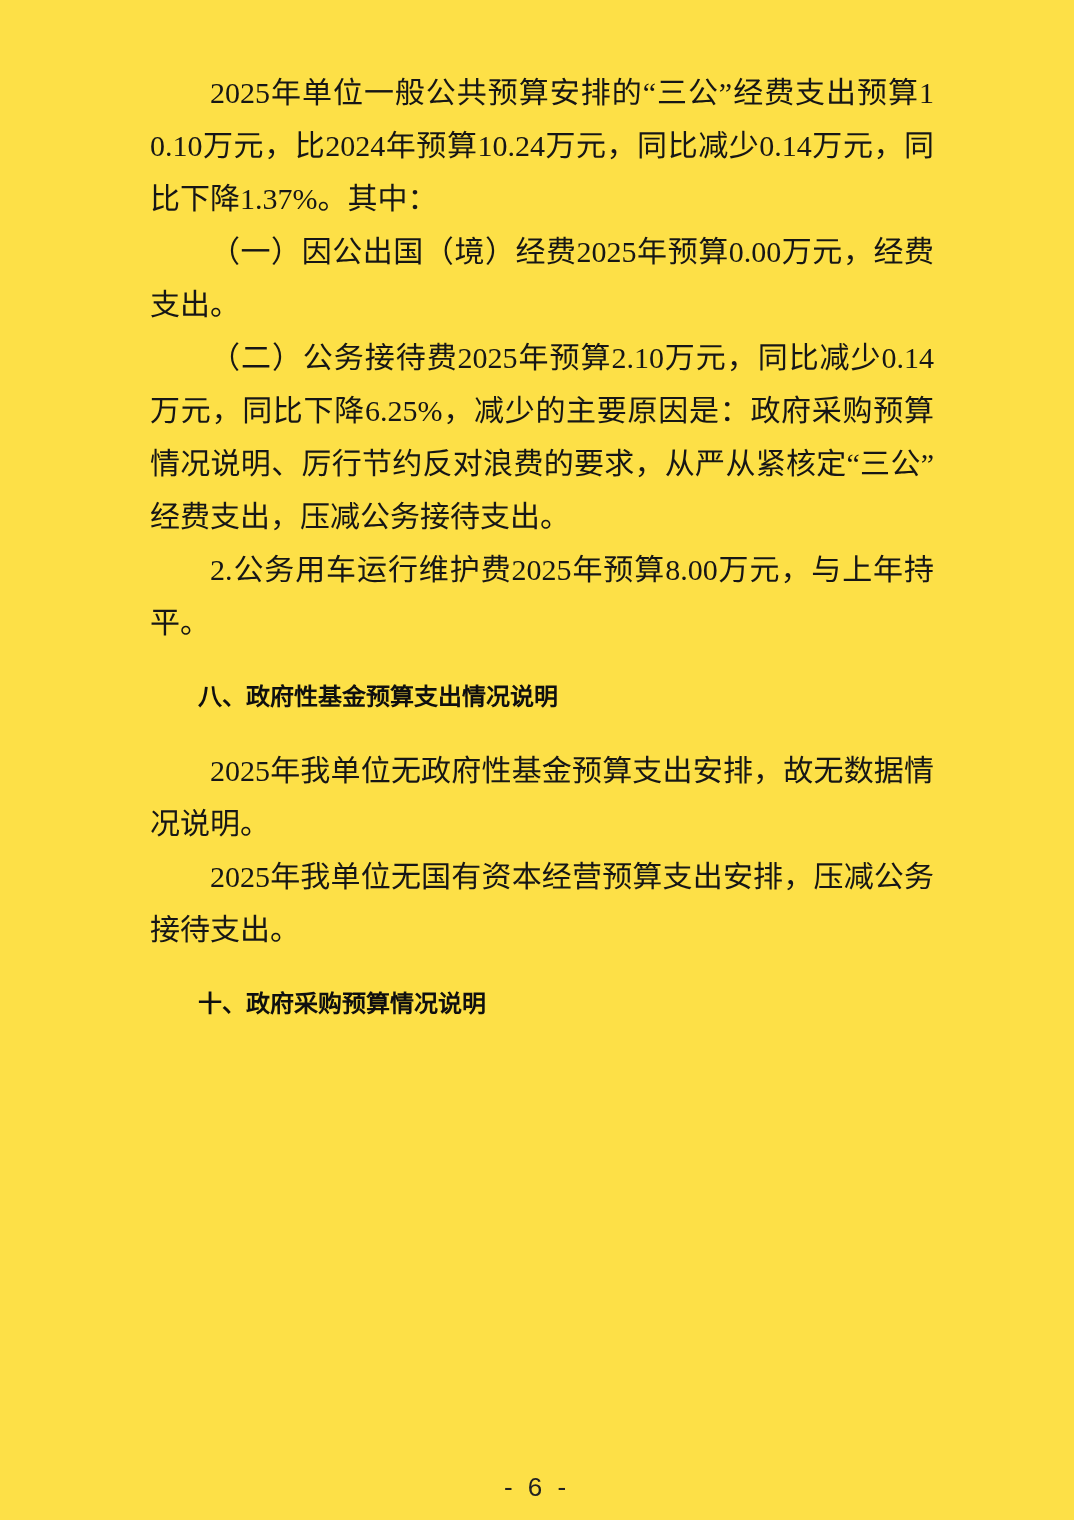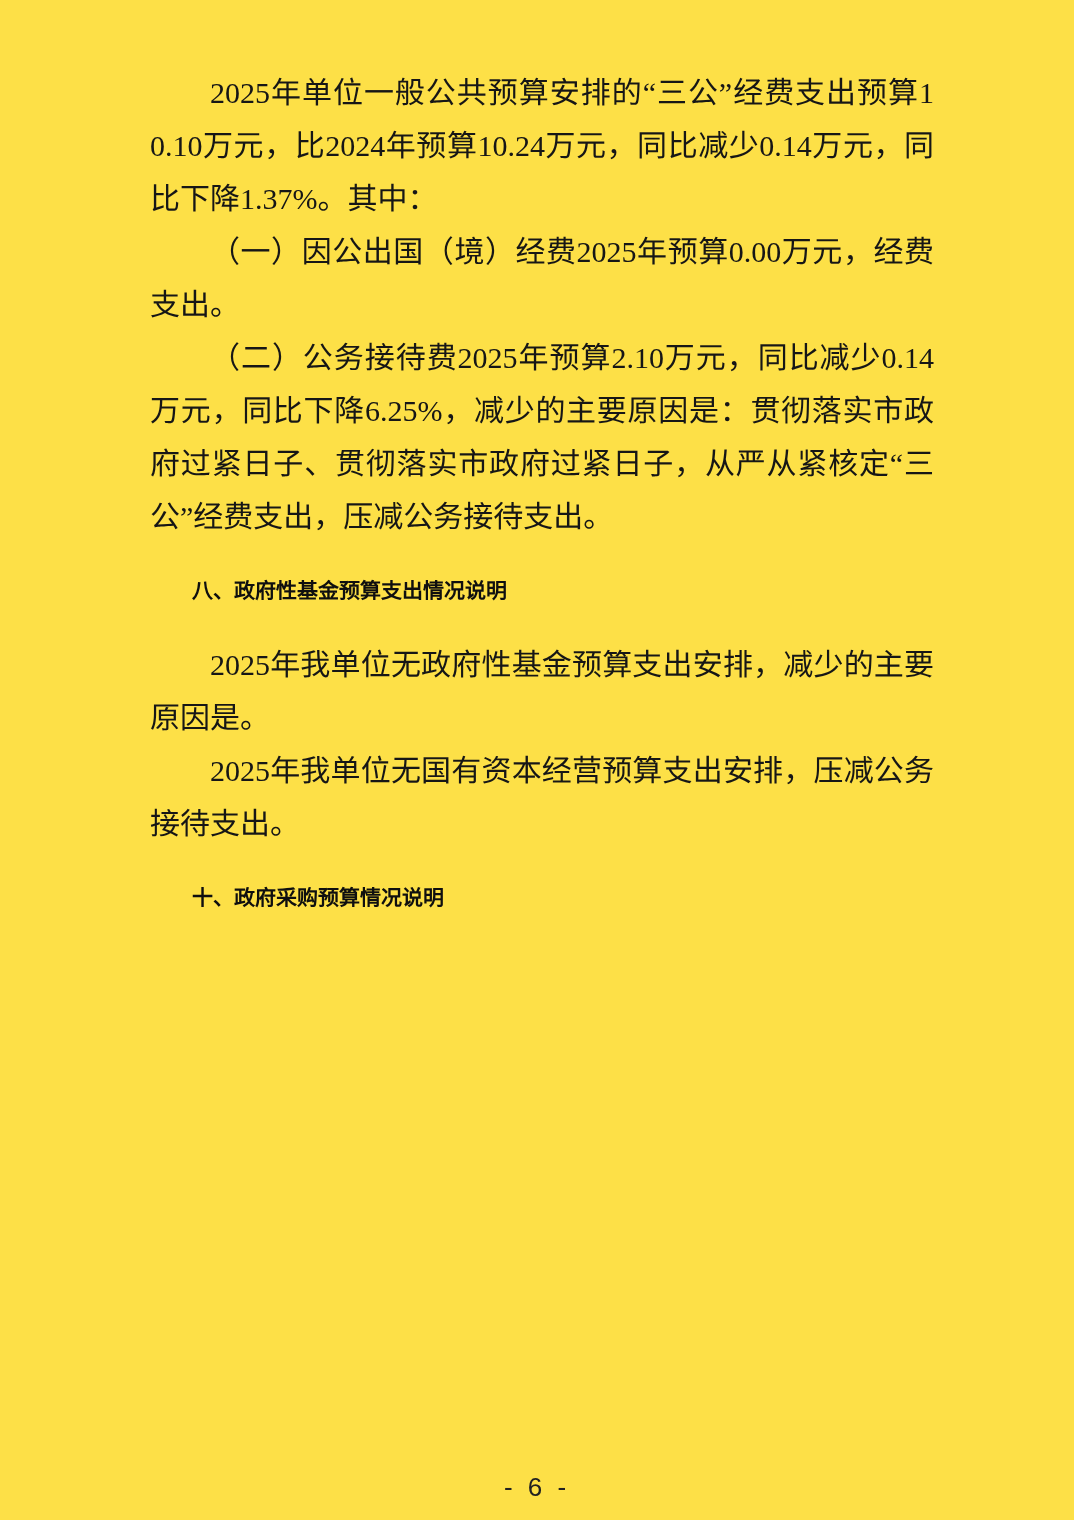--- a/index.html
+++ b/index.html
@@ -28,21 +28,21 @@
   }
   .para {
     margin: 0;
     text-indent: 2em;
     word-break: break-all;
   }
   .heading {
     margin: 21px 0;
     font-family: "Liberation Sans", "DejaVu Sans", sans-serif;
     font-weight: 700;
-    font-size: 21px;
+    font-size: 24px;
     line-height: 53px;
     text-indent: 2em;
     color: #0f0f0f;
   }
   .page-footer {
     position: absolute;
     left: 0;
     right: 0;
     top: 1472px;
     text-align: center;
@@ -52,20 +52,21 @@
     letter-spacing: 4px;
   }
 </style>
 </head>
 <body>
 
 <div class="page">
   <main class="content">
     <p class="para">2025年单位一般公共预算安排的“三公”经费支出预算10.10万元，比2024年预算10.24万元，同比减少0.14万元，同比下降1.37%。其中：</p>
     <p class="para">（一）因公出国（境）经费2025年预算0.00万元，经费支出。</p>
-    <p class="para">（二）公务接待费2025年预算2.10万元，同比减少0.14万元，同比下降6.25%，减少的主要原因是：贯彻落实市政府过紧日子、贯彻落实市政府过紧日子，从严从紧核定“三公”经费支出，压减公务接待支出。</p>
+    <p class="para">（二）公务接待费2025年预算2.10万元，同比减少0.14万元，同比下降6.25%，减少的主要原因是：政府采购预算情况说明、厉行节约反对浪费的要求，从严从紧核定“三公”经费支出，压减公务接待支出。</p>
+    <p class="para">2.公务用车运行维护费2025年预算8.00万元，与上年持平。</p>
     <h2 class="heading">八、政府性基金预算支出情况说明</h2>
-    <p class="para">2025年我单位无政府性基金预算支出安排，减少的主要原因是。</p>
+    <p class="para">2025年我单位无政府性基金预算支出安排，故无数据情况说明。</p>
     <p class="para">2025年我单位无国有资本经营预算支出安排，压减公务接待支出。</p>
     <h2 class="heading">十、政府采购预算情况说明</h2>
   </main>
   <footer class="page-footer">- 6 -</footer>
 </div>
 
 </body></html>

